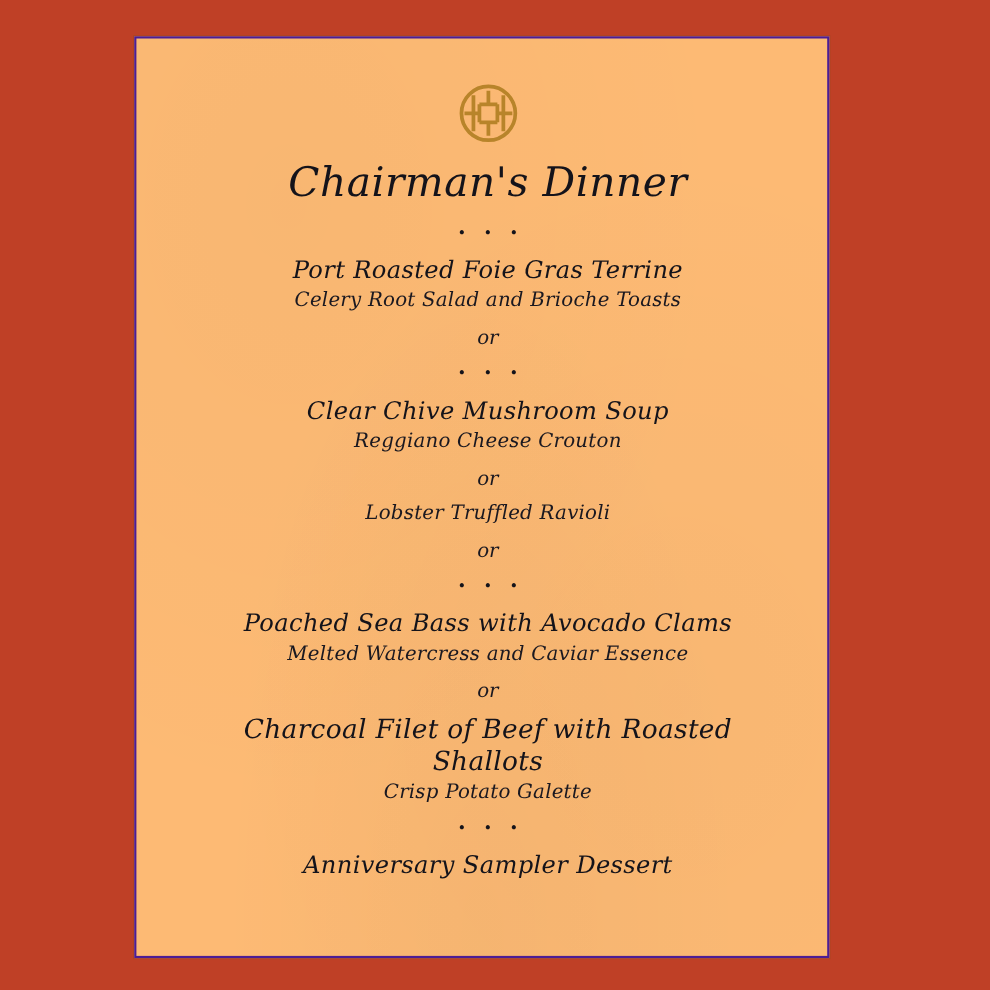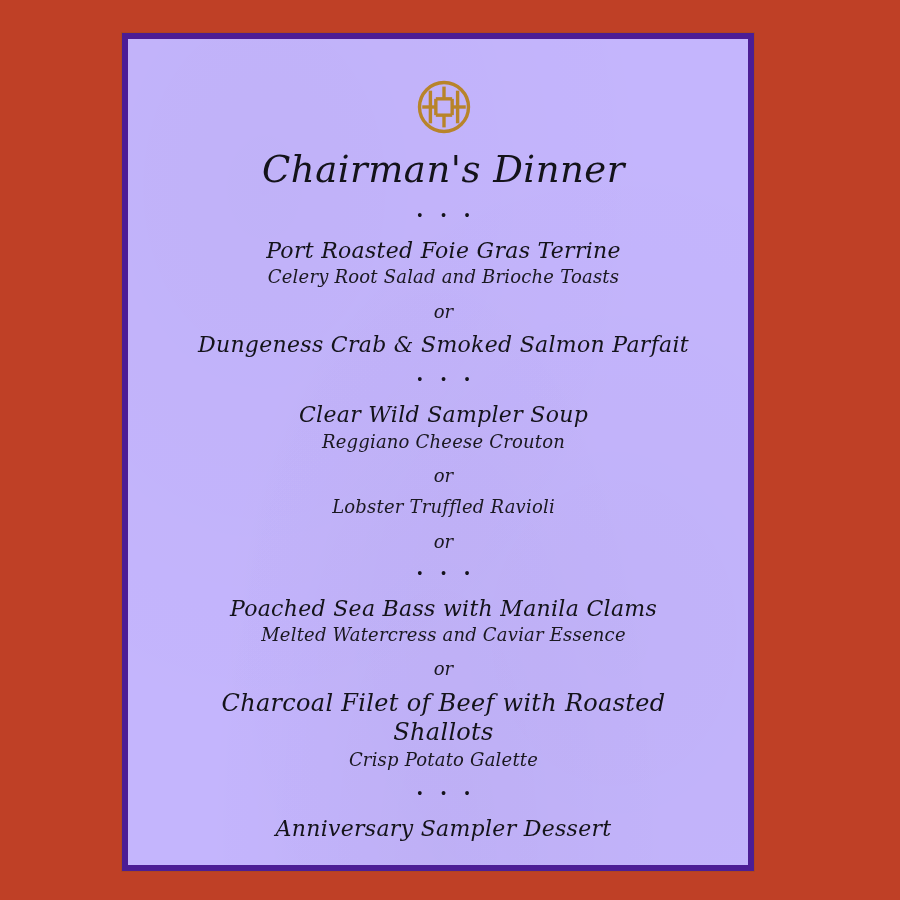--- a/index.html
+++ b/index.html
@@ -19,22 +19,22 @@
     height: 900px;
     background: #bf4026;
   }
   
   #menu-card {
     position: absolute;
     left: 122px;
     top: 33px;
     width: 632px;
     height: 838px;
-    background: #c4b5fd;
-    border: 6px solid #4c1d95;
+    background: #fdba74;
+    border: 2px solid #4c1d95;
     box-sizing: border-box;
     box-shadow: 0 0 0 1px rgba(120,80,20,0.25);
     padding-left: 11px;
   }
   
   #menu-card::after {
     content: "";
     position: absolute;
     inset: 0;
     pointer-events: none;
@@ -135,37 +135,36 @@
 
       <div class="title">Chairman's Dinner</div>
 
 
       <div class="dots">• • •</div>
 
       <div class="block">
         <div class="course">Port Roasted Foie Gras Terrine</div>
         <div class="desc">Celery Root Salad and Brioche Toasts</div>
         <div class="or">or</div>
-        <div class="course">Dungeness Crab &amp; Smoked Salmon Parfait</div>
       </div>
 
       <div class="dots">• • •</div>
 
       <div class="block">
-        <div class="course">Clear Wild Sampler Soup</div>
+        <div class="course">Clear Chive Mushroom Soup</div>
         <div class="desc">Reggiano Cheese Crouton</div>
         <div class="or">or</div>
         <div class="desc">Lobster Truffled Ravioli</div>
         <div class="or">or</div>
       </div>
 
       <div class="dots">• • •</div>
 
       <div class="block">
-        <div class="course">Poached Sea Bass with Manila Clams</div>
+        <div class="course">Poached Sea Bass with Avocado Clams</div>
         <div class="desc">Melted Watercress and Caviar Essence</div>
         <div class="or">or</div>
         <div class="course small-course">Charcoal Filet of Beef with Roasted Shallots</div>
         <div class="desc">Crisp Potato Galette</div>
       </div>
 
       <div class="dots">• • •</div>
 
       <div class="block">
         <div class="course">Anniversary Sampler Dessert</div>

